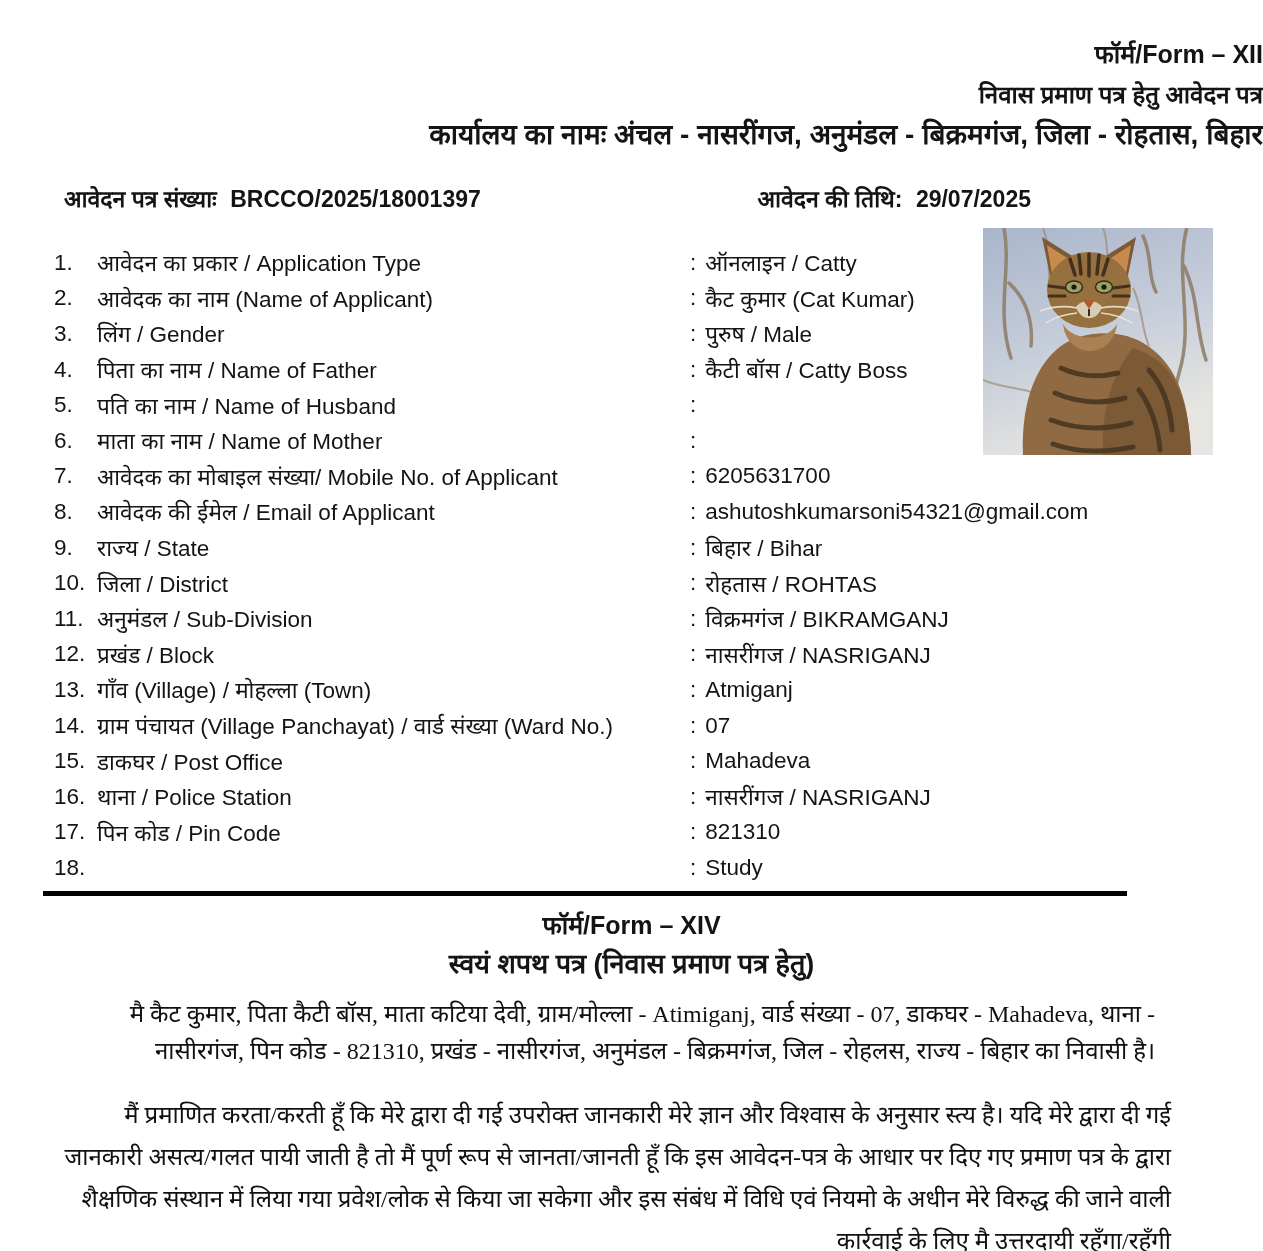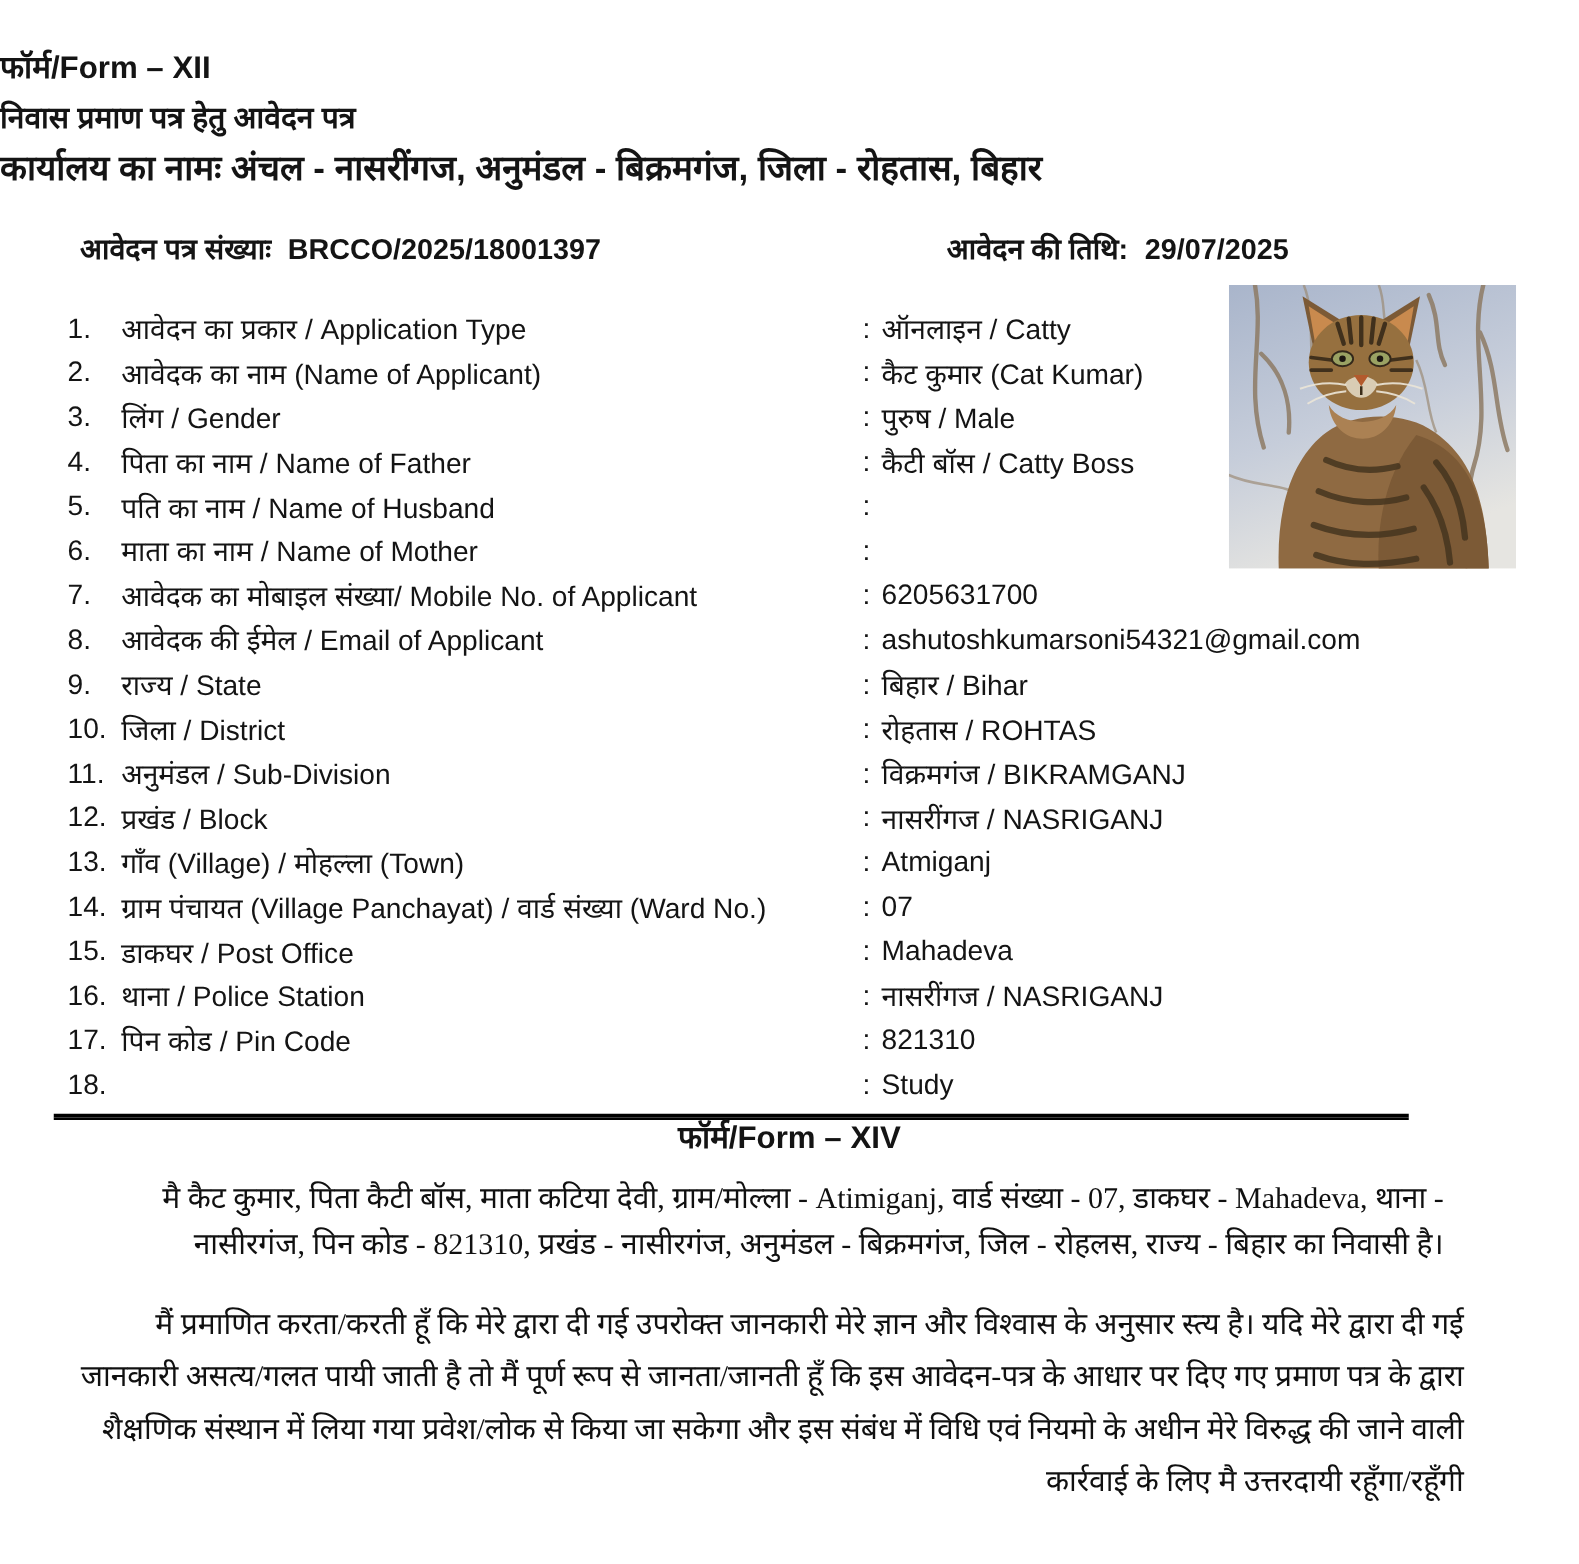--- a/index.html
+++ b/index.html
@@ -6,21 +6,21 @@
   html, body { background: #ffffff; }
   body {
     width: 1263px; height: 1251px;
     position: relative;
     overflow: hidden;
     color: #141414;
     font-family: "Liberation Sans", sans-serif;
   }
 
   
-  .form12-header { padding-top: 40px; text-align: left; font-weight: 700; }
+  .form12-header { padding-top: 40px; text-align: right; font-weight: 700; }
   .form12-title   { font-size: 25px; line-height: 29px; }
   .form12-subtitle{ font-size: 24px; line-height: 33px; margin-top: 9px; }
   .form12-office  { font-size: 28px; line-height: 33px; margin-top: 7px; }
 
   
   .meta-row {
     display: flex; justify-content: space-between;
     margin-top: 34px; padding: 0 232px 0 64px;
     font-weight: 700; font-size: 23px; line-height: 28px;
     white-space: nowrap;
@@ -52,21 +52,21 @@
   }
   .photo-box svg { display: block; }
 
   
   .divider {
     margin: 5px 0 0 43px; width: 1084px; height: 4px;
     border-top: 3px solid #000; border-bottom: 2px solid #000;
   }
 
   
-  .form14-header { text-align: center; font-weight: 700; }
+  .form14-header { margin-top: 15px; text-align: center; font-weight: 700; }
   .form14-title   { font-size: 25px; line-height: 29px; }
   .form14-subtitle{ font-size: 27px; line-height: 32px; margin-top: 8px; }
 
   .para {
     font-family: "Liberation Serif", serif;
     font-size: 24px; color: #101010;
     text-align: right;
   }
   .para1 { margin: 16px 108px 0 50px; line-height: 37px; }
   .para2 { margin: 24px 92px 0 50px; line-height: 42px; }
@@ -328,16 +328,17 @@
         <path d="M118,85 C130,86 141,90 149,95"></path>
       </g>
     </g>
   </svg>
 </div>
 
 <div class="divider"></div>
 
 <div class="form14-header">
   <div class="form14-title">फॉर्म/Form – XIV</div>
+  <div class="form14-subtitle">स्वयं शपथ पत्र (निवास प्रमाण पत्र हेतु)</div>
 </div>
 
 <p class="para para1">मै कैट कुमार, पिता कैटी बॉस, माता कटिया देवी, ग्राम/मोल्ला - Atimiganj, वार्ड संख्या - 07, डाकघर - Mahadeva, थाना - नासीरगंज, पिन कोड - 821310, प्रखंड - नासीरगंज, अनुमंडल - बिक्रमगंज, जिल - रोहलस, राज्य - बिहार का निवासी है।</p>
 <p class="para para2">मैं प्रमाणित करता/करती हूँ कि मेरे द्वारा दी गई उपरोक्त जानकारी मेरे ज्ञान और विश्वास के अनुसार स्त्य है। यदि मेरे द्वारा दी गई जानकारी असत्य/गलत पायी जाती है तो मैं पूर्ण रूप से जानता/जानती हूँ कि इस आवेदन-पत्र के आधार पर दिए गए प्रमाण पत्र के द्वारा शैक्षणिक संस्थान में लिया गया प्रवेश/लोक से किया जा सकेगा और इस संबंध में विधि एवं नियमो के अधीन मेरे विरुद्ध की जाने वाली कार्रवाई के लिए मै उत्तरदायी रहूँगा/रहूँगी</p>
 
 </body></html>

